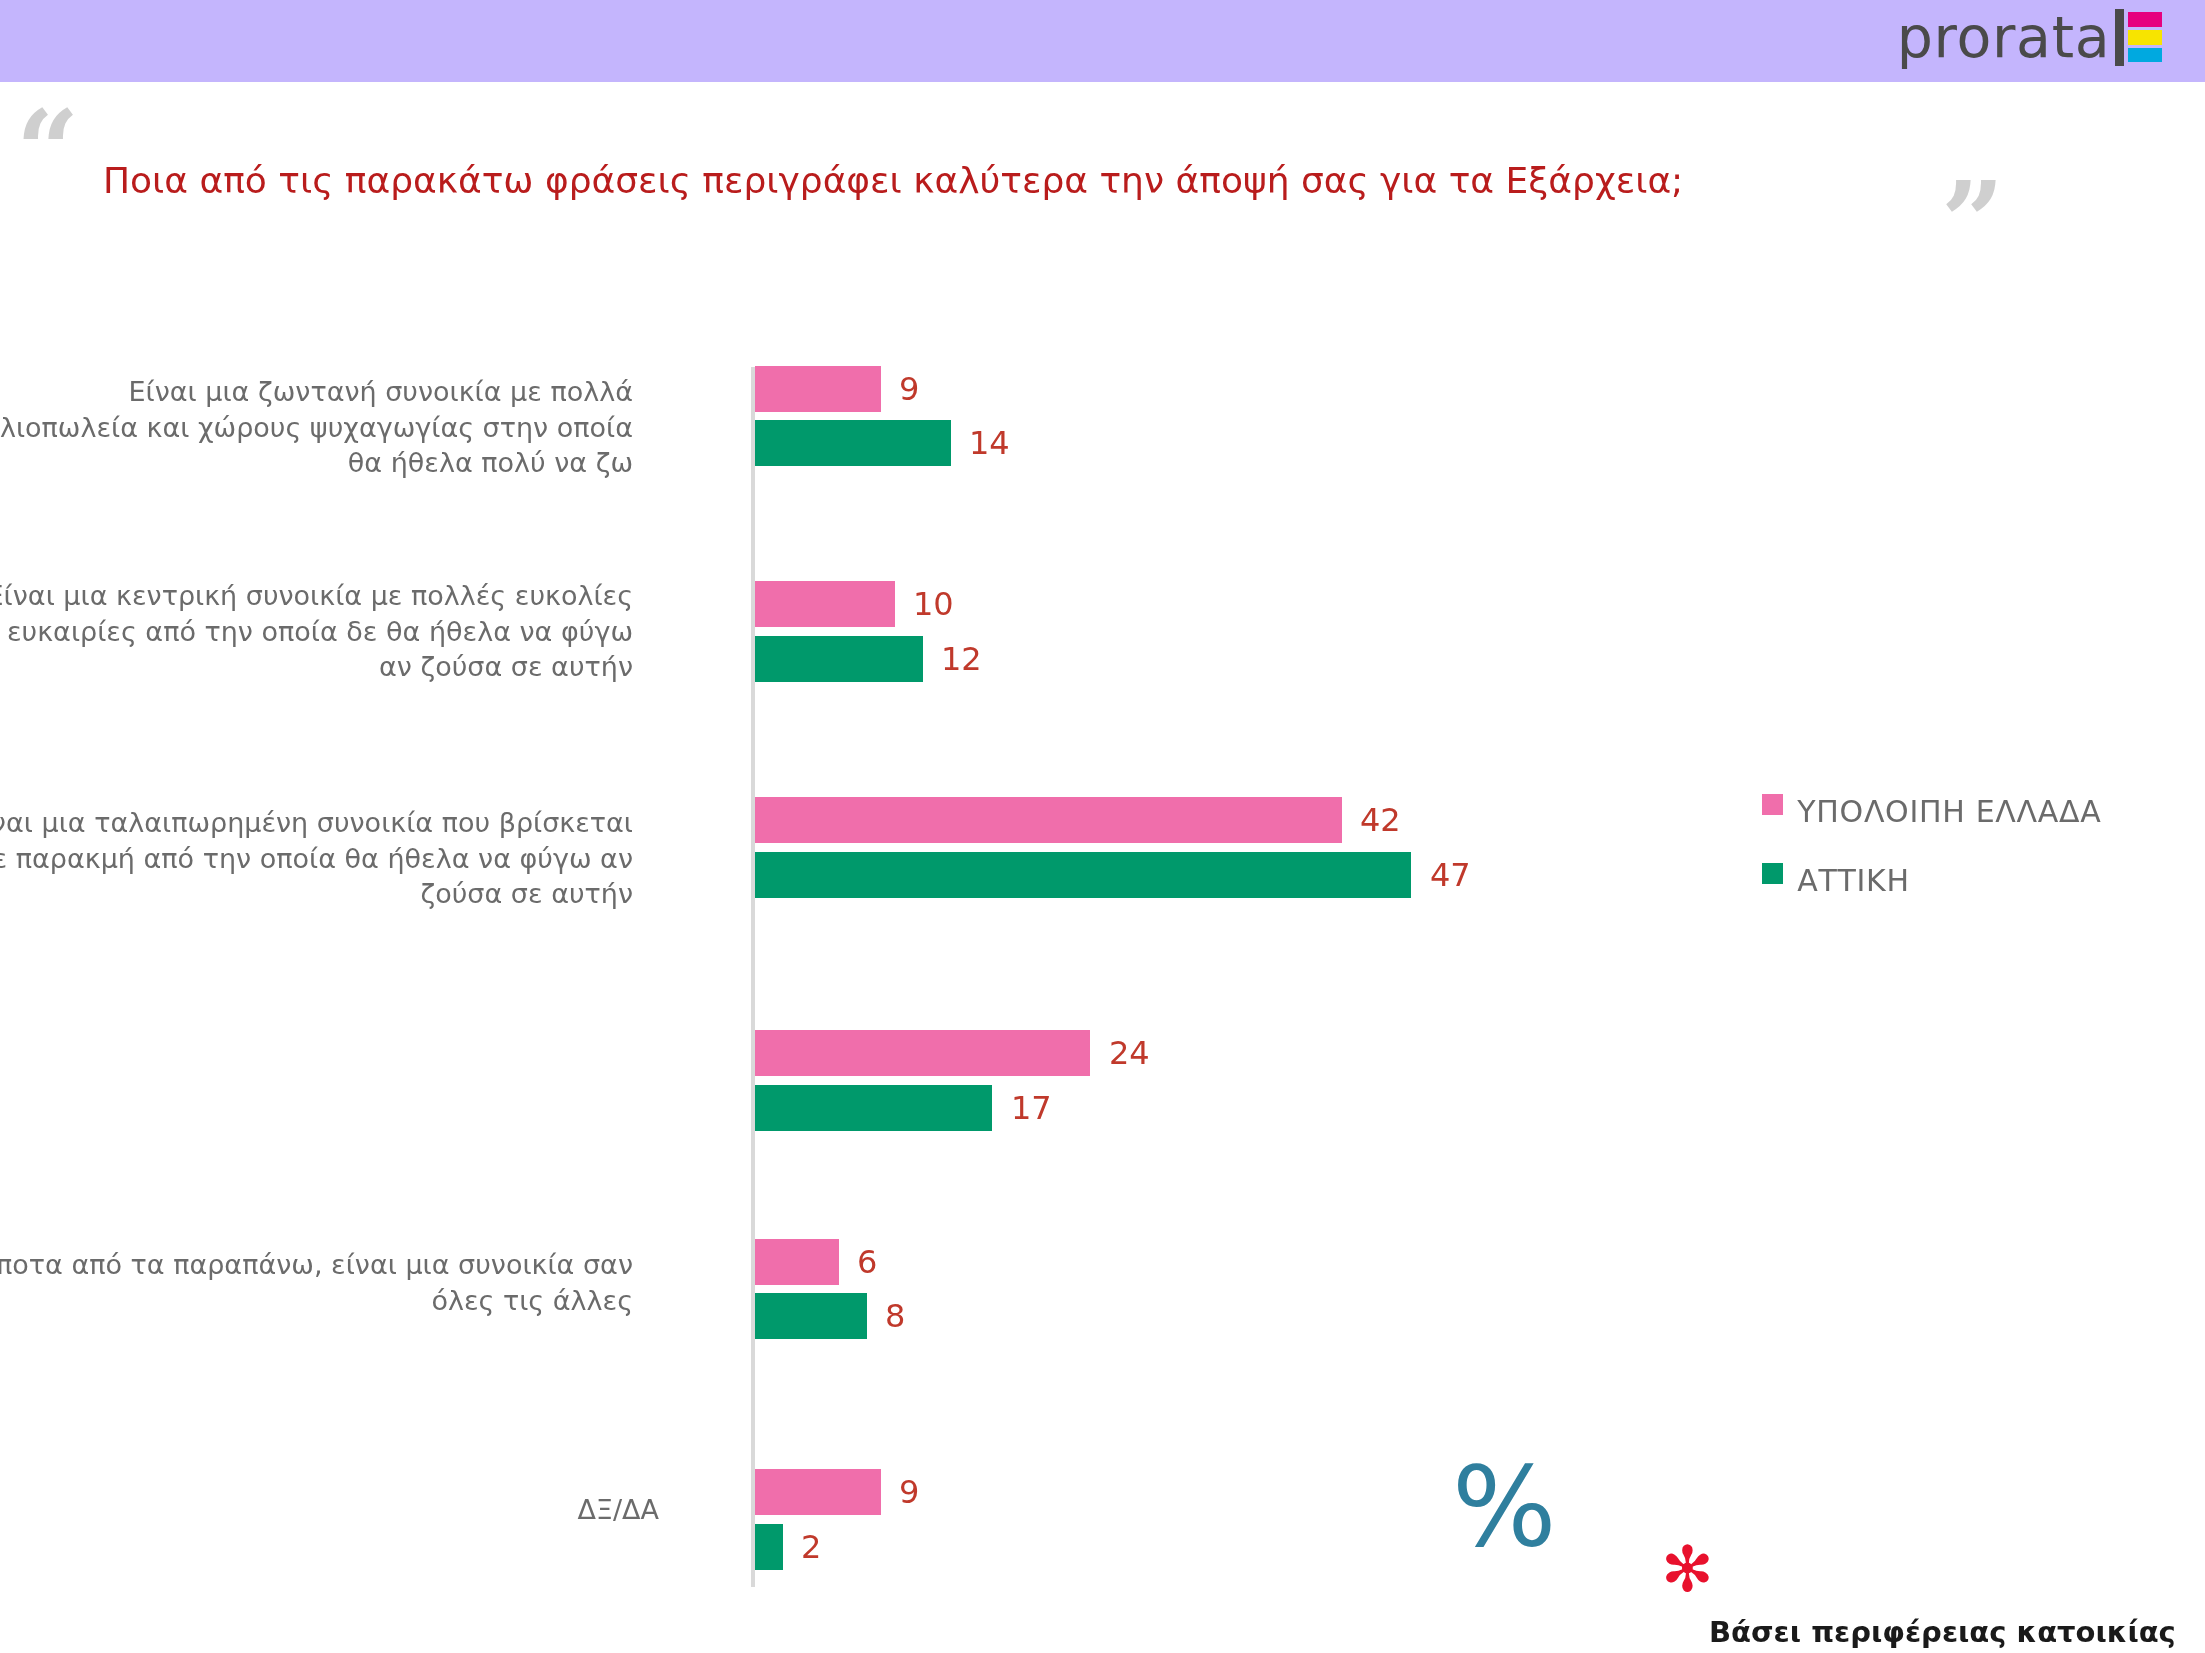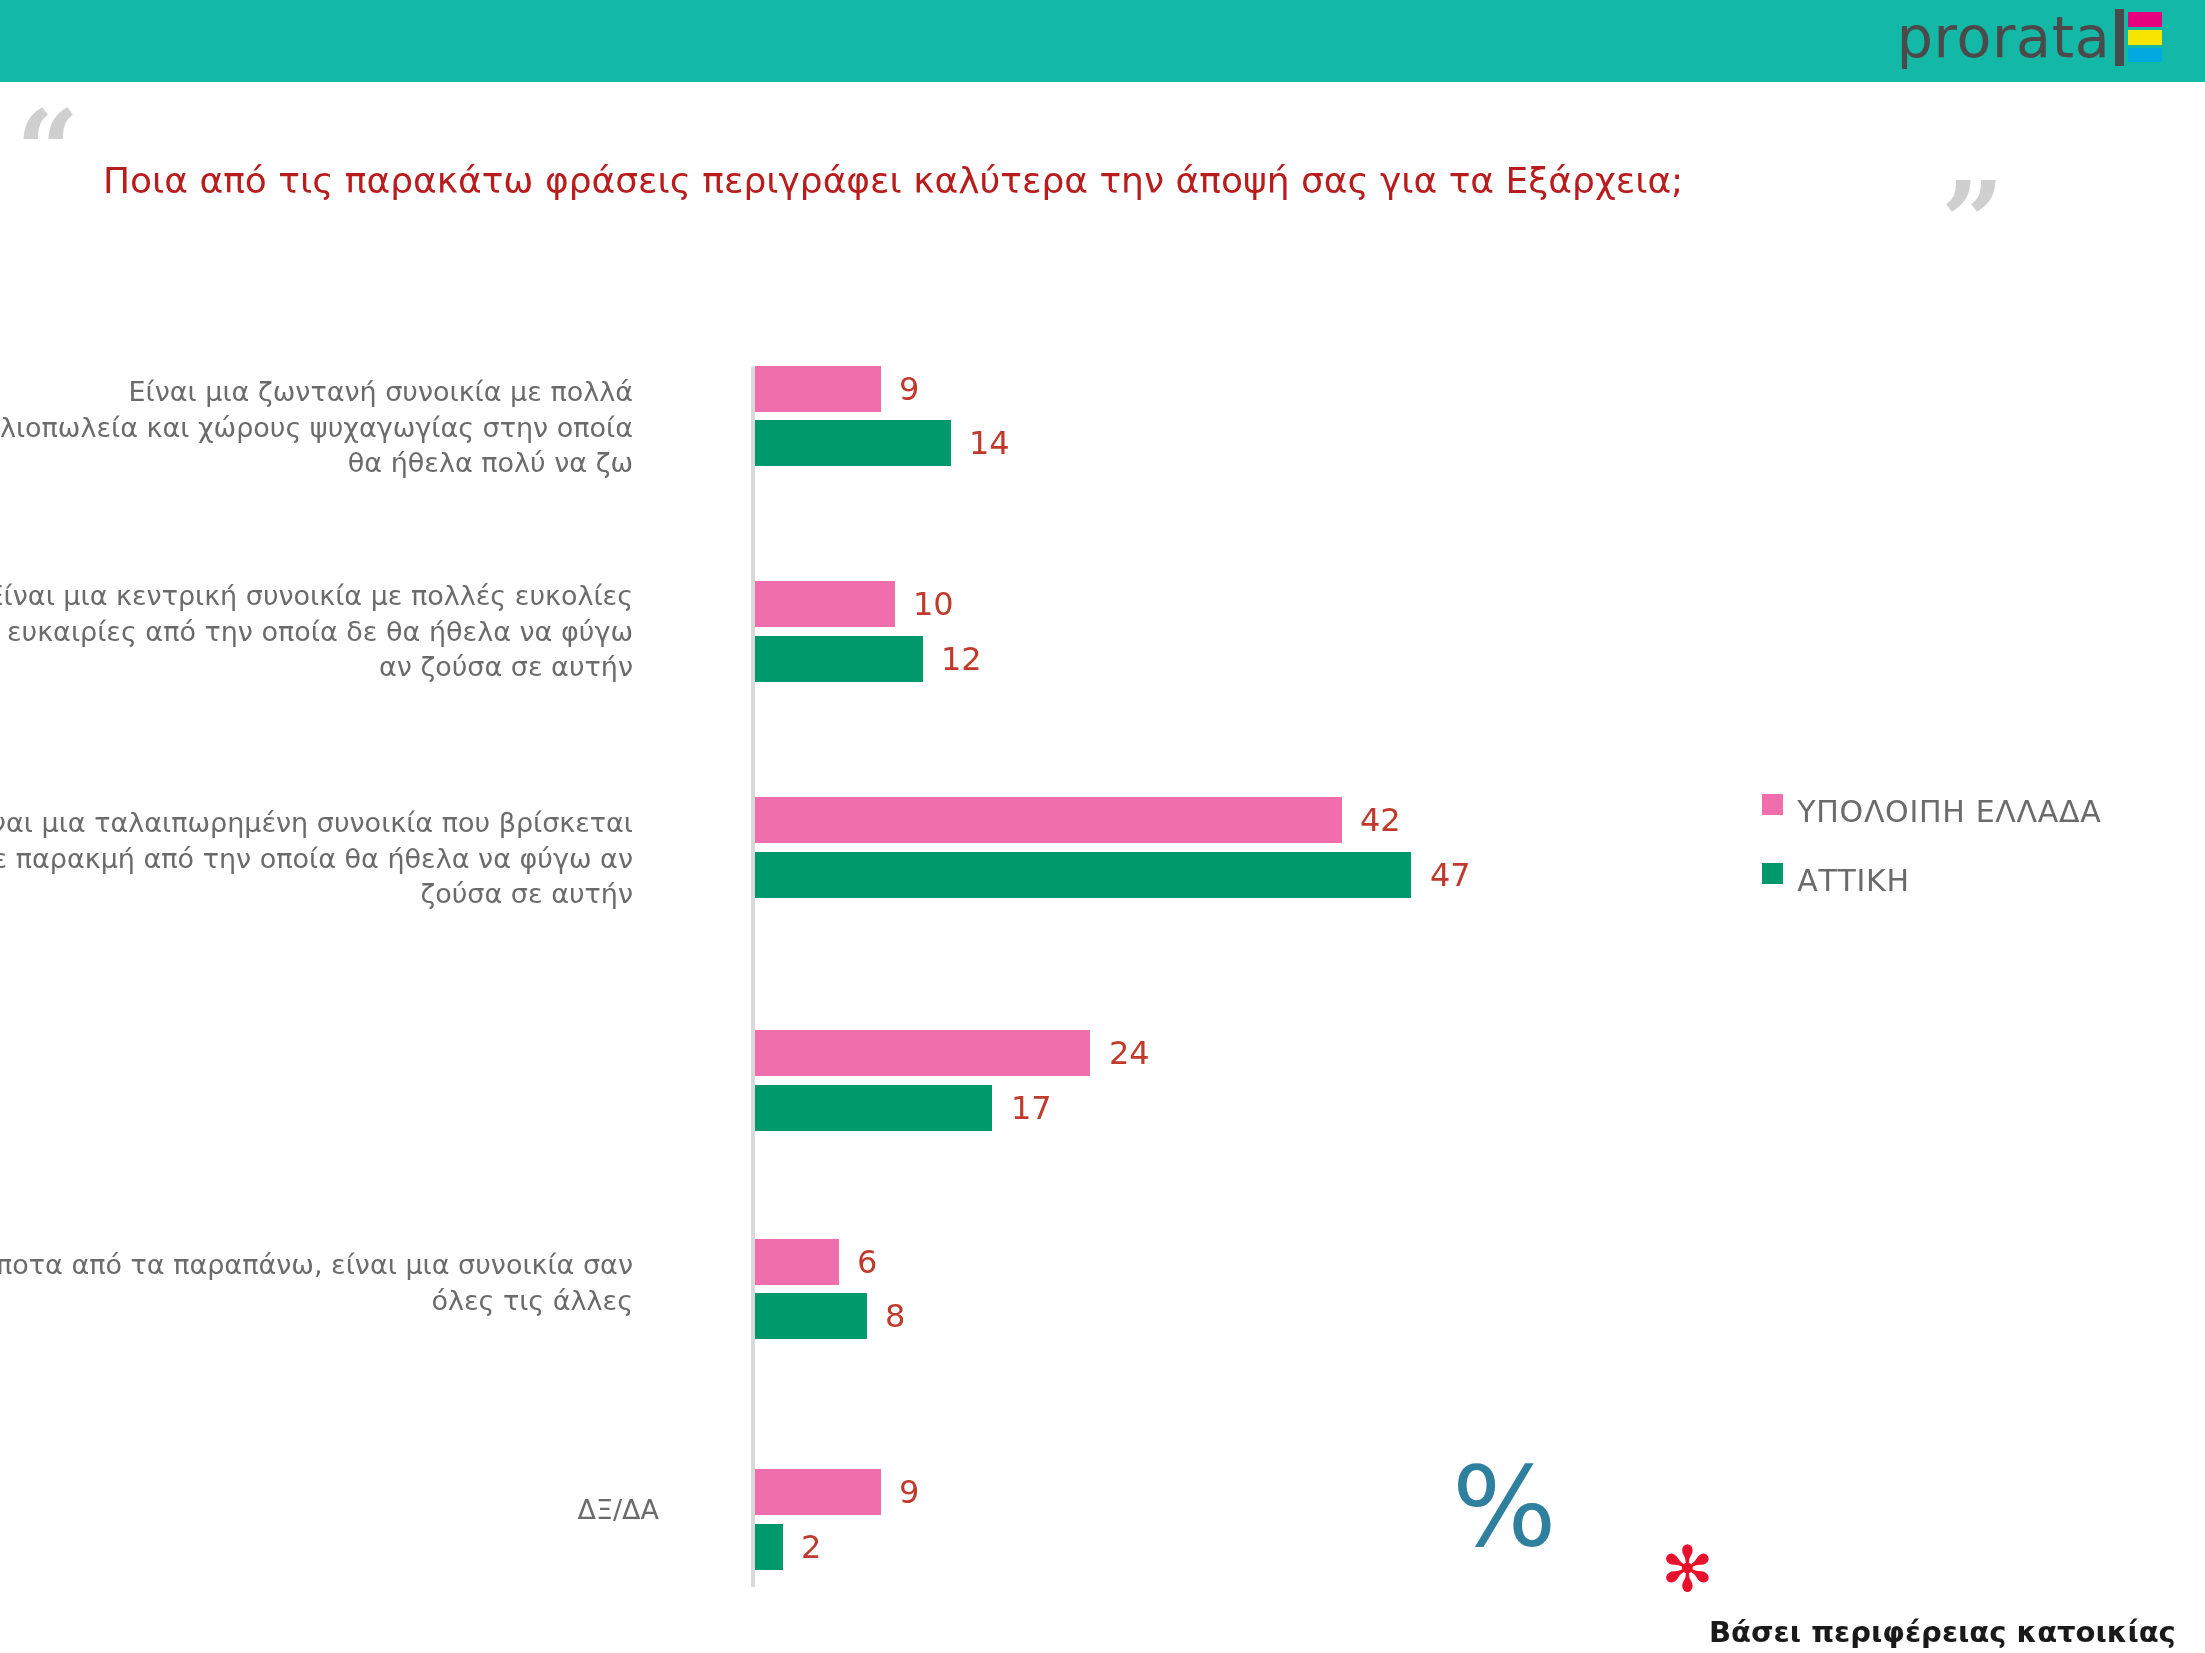--- a/index.html
+++ b/index.html
@@ -14,21 +14,21 @@
     position: relative;
     overflow: hidden;
   }
 
   
   .topbar {
     position: absolute;
     top: 0; left: 0;
     width: 2205px;
     height: 82px;
-    background: #14b8a6;
+    background: #c4b5fd;
   }
   .logo {
     position: absolute;
     top: 4.4px;
     right: 43px;
     display: flex;
     align-items: center;
   }
   .logo-text {
     font-family: "DejaVu Sans", sans-serif;

